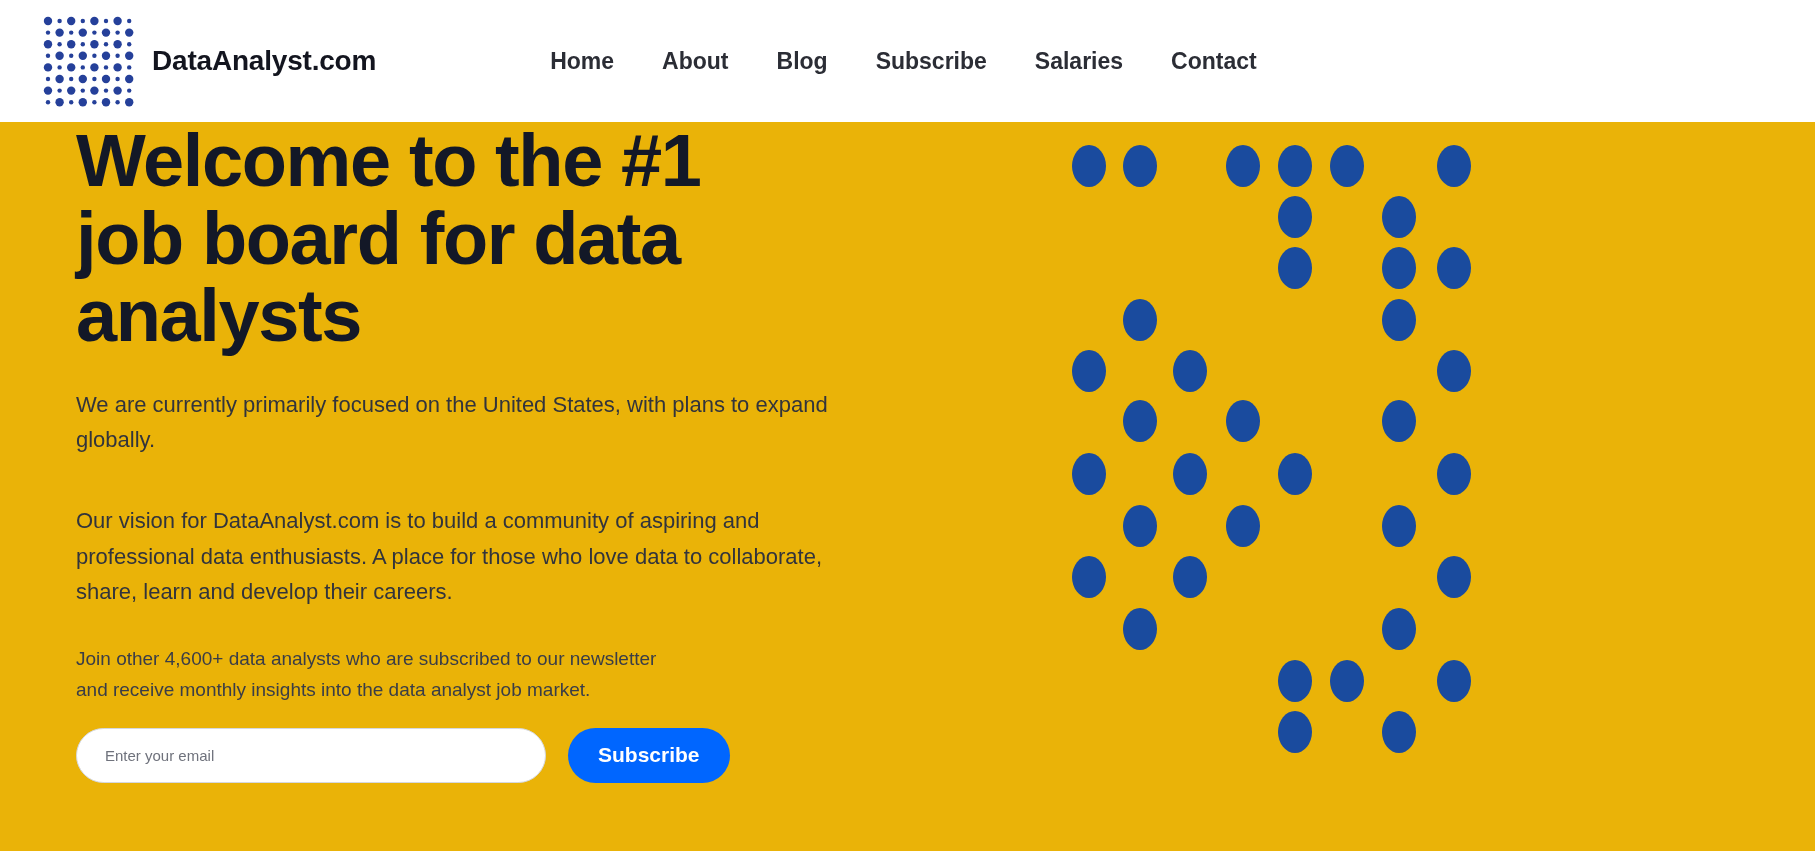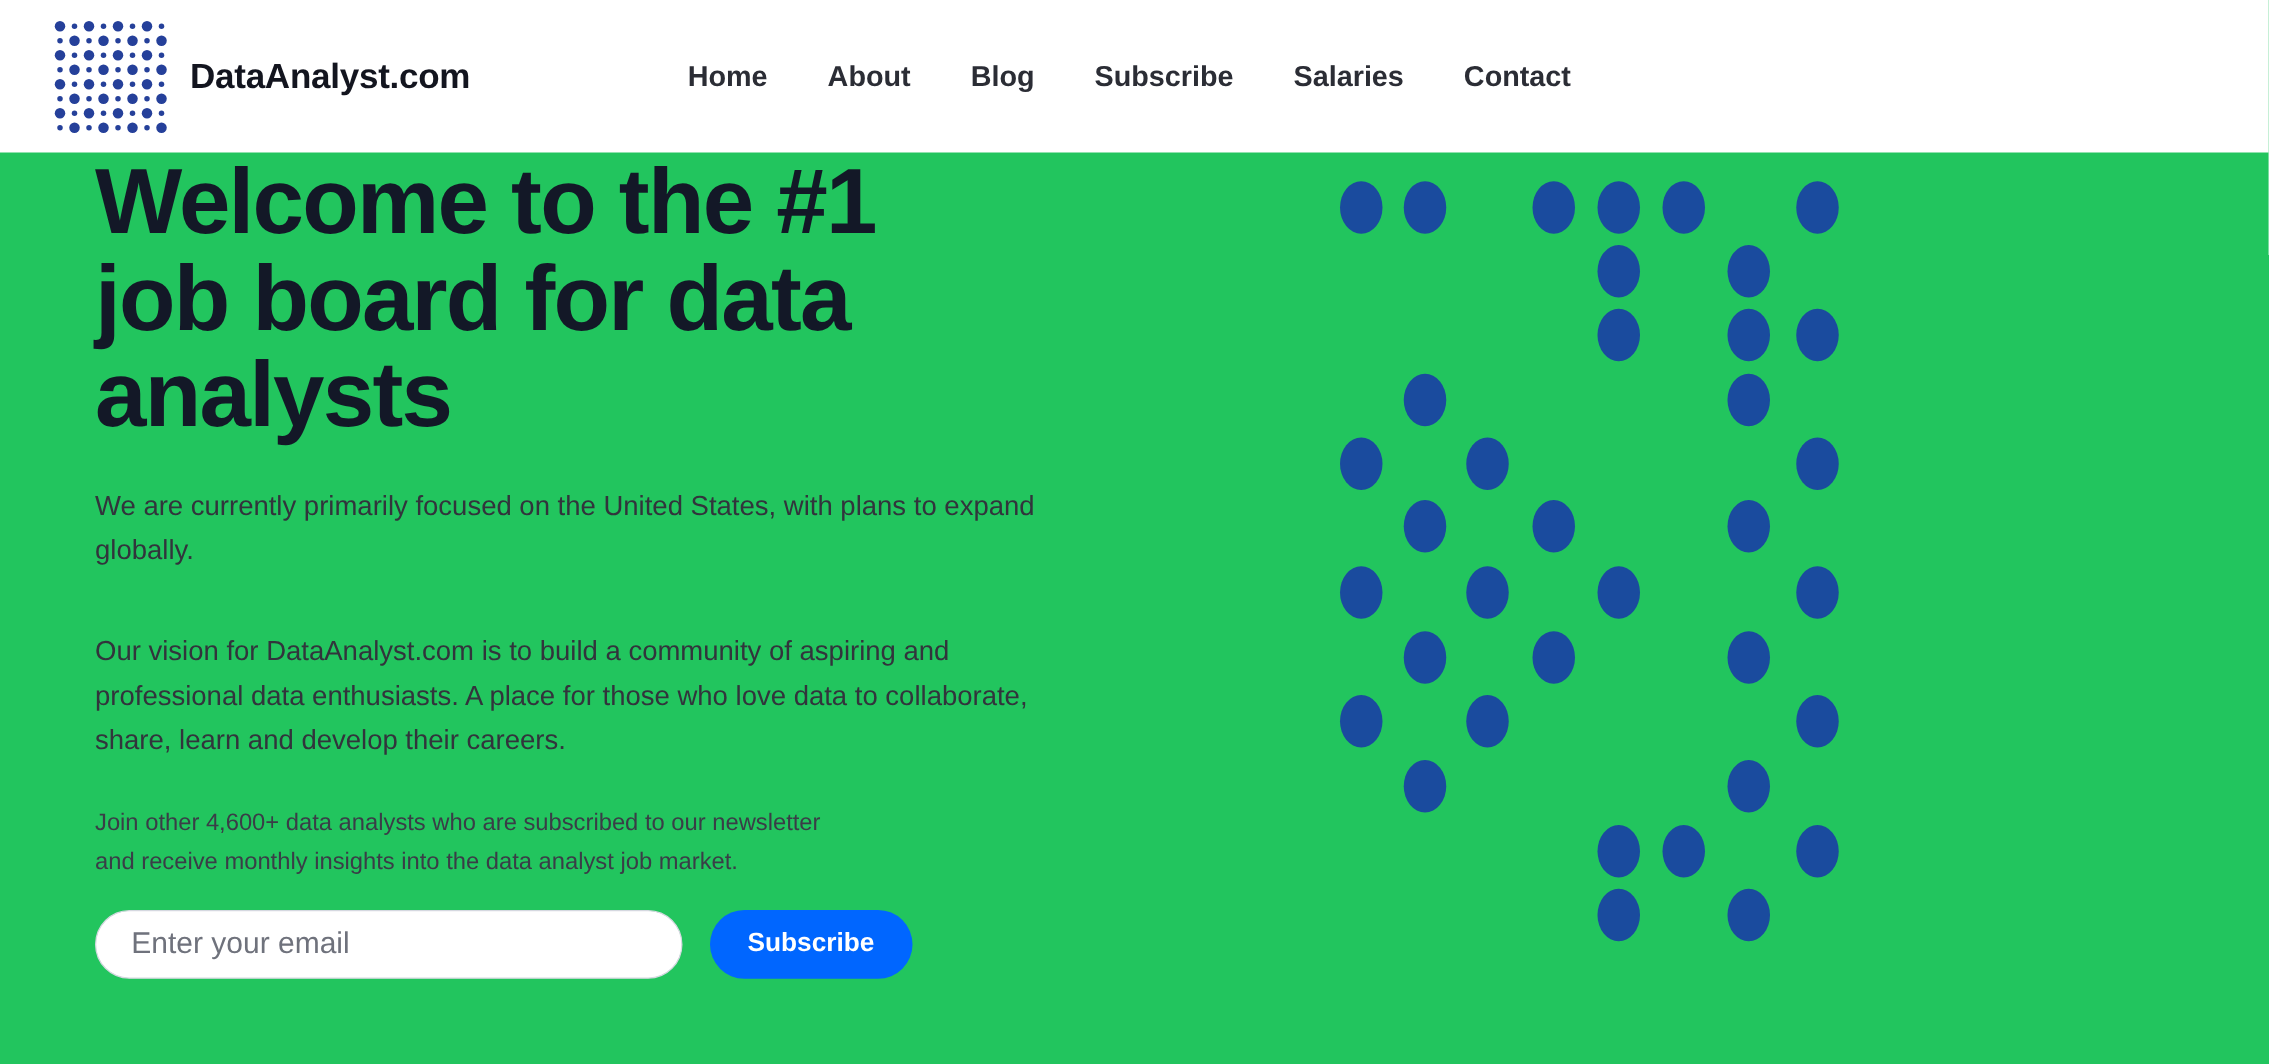--- a/index.html
+++ b/index.html
@@ -11,21 +11,21 @@
     height: 851px;
     overflow: hidden;
     background: #ffffff;
     font-family: "Liberation Sans", sans-serif;
   }
 
   .page {
     position: relative;
     width: 1815px;
     height: 851px;
-    background: #22c55e;
+    background: #eab308;
   }
 
   
   .header {
     position: absolute;
     top: 0; left: 0;
     width: 1815px;
     height: 122px;
     display: flex;
     align-items: center;
@@ -140,21 +140,21 @@
     align-items: center;
     gap: 22px;
   }
 
   .email-input {
     width: 470px;
     height: 55px;
     border: 1.5px solid #d5d8e0;
     border-radius: 999px;
     padding: 0 28px;
-    font-size: 24px;
+    font-size: 15px;
     color: #33363f;
     font-family: "Liberation Sans", sans-serif;
     outline: none;
     background: #ffffff;
   }
   .email-input::placeholder { color: #6f727c; }
 
   .subscribe-btn {
     background: #0066ff;
     color: #ffffff;

